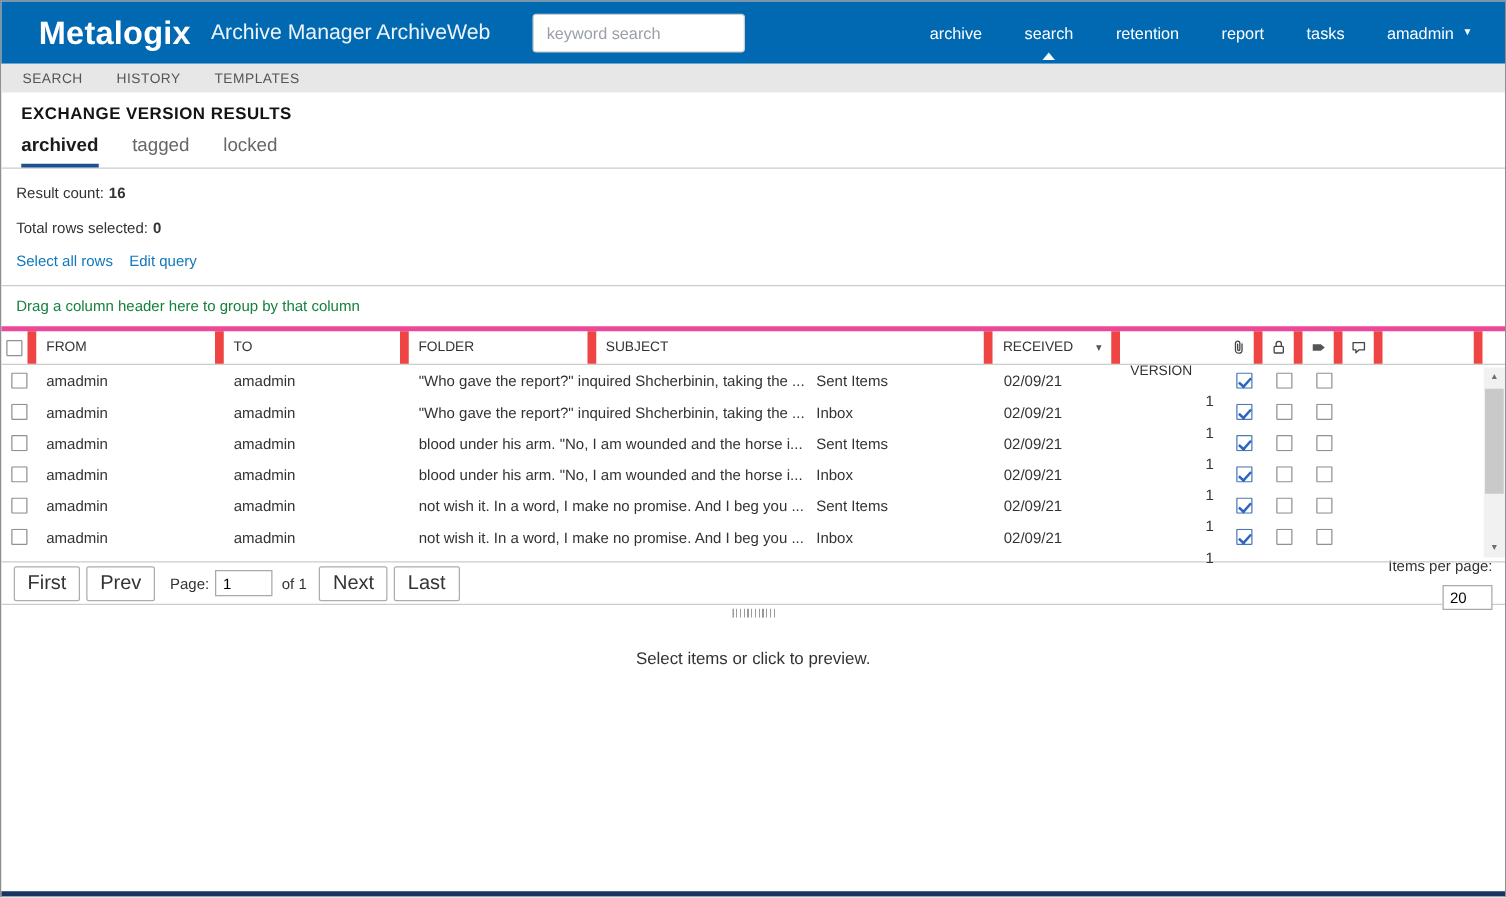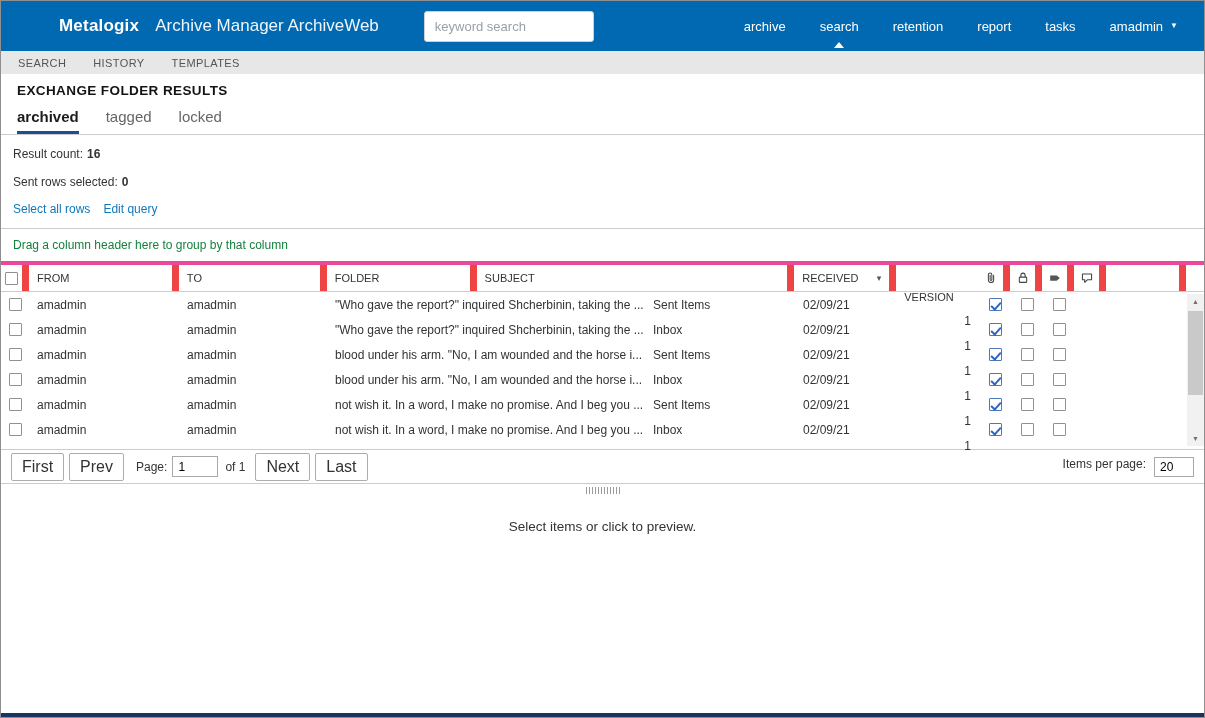--- a/index.html
+++ b/index.html
@@ -6,25 +6,25 @@
   html,body { margin:0; padding:0; background:#fff; }
   body { font-family:"Liberation Sans", sans-serif; }
 
   .window { width:1205px; height:718px; border:1px solid #8f8f8f; position:relative;
             display:flex; flex-direction:column; background:#fff; overflow:hidden; }
   .bottom-bar { position:absolute; left:0; right:0; bottom:0; height:4px; background:#17355f; }
 
   
   .topbar { height:50px; background:#0069b1; color:#fff; display:flex; align-items:center;
             padding:0 24px 0 30px; flex-shrink:0; }
-  .brand { font-size:17px; font-weight:bold; letter-spacing:.2px;margin-left:28px; }
+  .brand { font-size:26px; font-weight:bold; letter-spacing:.2px; }
   .app-title { font-size:17px; font-weight:400; margin-left:16px; color:#eef5fb; }
   .top-search { margin-left:34px; }
   .top-search input { width:170px; height:31px; border:1px solid #cfcfcf; border-radius:3px;
-            padding:0 10px; font-size:13px; color:#333; outline:none; font-family:inherit;margin-left:11px; }
+            padding:0 10px; font-size:13px; color:#333; outline:none; font-family:inherit; }
   .top-search input::placeholder { color:#9aa0a6; }
   .topnav { margin-left:auto; display:flex; align-items:center; gap:30px; font-size:13px; }
   .nav-item { position:relative; cursor:pointer; padding:6px 2px; white-space:nowrap; }
   .active-indicator { position:absolute; left:50%; transform:translateX(-50%); bottom:-8px;
             width:0; height:0; border-left:5px solid transparent; border-right:5px solid transparent;
             border-bottom:6px solid #fff; }
   .user-menu { display:flex; align-items:center; gap:7px; cursor:pointer; }
   .caret-down { font-size:8px; line-height:1; }
 
   
@@ -86,21 +86,21 @@
   .vscroll .thumb { position:absolute; top:17px; left:1px; width:15px; height:84px; background:#c9c9c9; cursor:pointer; }
 
   
   .pager { display:flex; align-items:center; gap:5px; padding:5px 10px; height:34px;
            border-bottom:1px solid #cccccc; font-size:12px; color:#333; flex-shrink:0; }
   .btn { border:1px solid #adadad; background:#fff; padding:4px 10px; font-size:16px; color:#333;
          border-radius:2px; cursor:pointer; font-family:inherit; }
   .page-label { margin-left:7px; }
   .page-input { width:46px; height:21px; border:1px solid #a9a9a9; padding:0 5px; font-size:12px; font-family:inherit; }
   .of-label { margin:0 5px 0 2px; }
-  .pager-right { margin-left:auto; display:flex; align-items:flex-start; gap:8px; }
+  .pager-right { margin-left:auto; display:flex; align-items:flex-end; gap:8px;flex-direction:column; }
   .ipp-input { width:40px; height:20px; border:1px solid #a9a9a9; padding:0 5px; font-size:12px; font-family:inherit; }
 
   
   .splitter { height:13px; display:flex; align-items:center; justify-content:center; cursor:row-resize; flex-shrink:0; }
   .grip { width:34px; height:7px;
           background:repeating-linear-gradient(90deg,#9a9a9a 0 1px,transparent 1px 3px); }
   .preview { flex:1; min-height:0; display:flex; justify-content:center; align-items:flex-start;
              padding-top:22px; font-size:13.5px; color:#333; }
 
   .icon-svg { display:block; }
@@ -131,35 +131,35 @@
       </div>
     </div>
   </div>
 
   <div class="subnav">
     <div class="subnav-item">SEARCH</div>
     <div class="subnav-item">HISTORY</div>
     <div class="subnav-item">TEMPLATES</div>
   </div>
 
-  <div class="page-title">EXCHANGE FOLDER RESULTS</div>
+  <div class="page-title">EXCHANGE VERSION RESULTS</div>
 
   <div class="tabs">
     <div class="tab active">archived</div>
     <div class="tab">tagged</div>
     <div class="tab">locked</div>
   </div>
 
   <div class="summary">
     <div class="counts">
       <div>
         <span>Result count:</span><span class="num">16</span>
       </div>
       <div>
-        <span>Sent rows selected:</span><span class="num">0</span>
+        <span>Total rows selected:</span><span class="num">0</span>
       </div>
     </div>
     <div class="links">
       <span class="link">Select all rows</span>
       <span class="link">Edit query</span>
     </div>
   </div>
 
   <div class="group-hint">Drag a column header here to group by that column</div>
 

